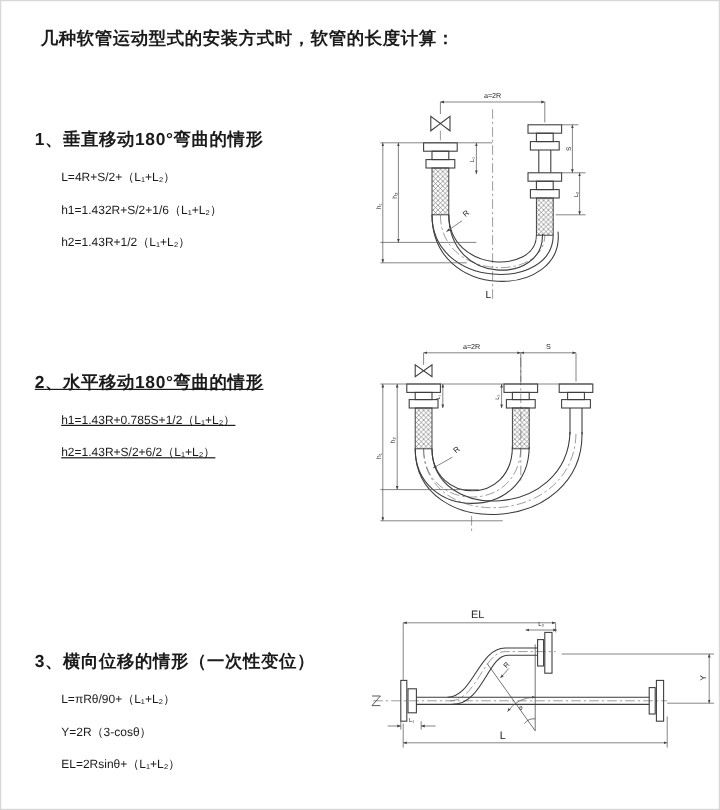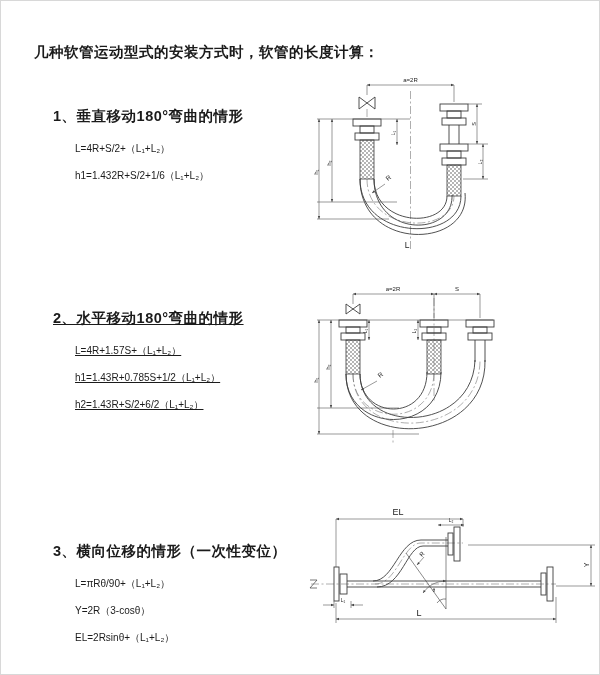--- a/index.html
+++ b/index.html
@@ -1,44 +1,44 @@
 <!DOCTYPE html>
 <html><head>
 <meta charset="utf-8">
 <style>
   html,body{margin:0;padding:0;background:#fff;}
   .page{position:relative;width:598px;height:673px;background:#ffffff;border:1px solid #d8d8d8;
         font-family:"Liberation Sans","DejaVu Sans",sans-serif;color:#1b1b1b;overflow:hidden;}
-  .doc-title{position:absolute;left:33px;top:22px;font-size:14.5px;font-weight:700;letter-spacing:.5px;margin-top:20px;}
-  .section{position:absolute;left:52px;width:270px;}
+  .doc-title{position:absolute;left:33px;top:22px;font-size:14.5px;font-weight:700;letter-spacing:.5px;}
+  .section{position:absolute;left:28px;width:270px;}
   .sec-heading{font-size:14.5px;font-weight:700;letter-spacing:.5px;margin:0 0 9px 0;}
   .formula{font-size:10px;font-weight:400;line-height:27px;margin-left:22px;white-space:nowrap;}
   svg{position:absolute;}
   .obj{stroke:#3d3d3d;stroke-width:.9;fill:none;}
   .dim{stroke:#555;stroke-width:.6;fill:none;}
   .cl{stroke:#6a6a6a;stroke-width:.55;fill:none;stroke-dasharray:8 2.5 2 2.5;}
   .braid{stroke:#3d3d3d;stroke-width:.8;}
   .lbl{fill:#222;stroke:none;}
 </style>
 </head>
 <body>
 
 <div class="page">
 
   <div class="doc-title">几种软管运动型式的安装方式时，软管的长度计算：</div>
 
   <div class="section" style="top:106px;">
     <div class="sec-heading">1、垂直移动180°弯曲的情形</div>
     <div class="formula">L=4R+S/2+（L₁+L₂）</div>
     <div class="formula">h1=1.432R+S/2+1/6（L₁+L₂）</div>
+    <div class="formula">h2=1.43R+1/2（L₁+L₂）</div>
   </div>
 
   <div class="section" style="top:308px;text-decoration:underline;">
     <div class="sec-heading">2、水平移动180°弯曲的情形</div>
-    <div class="formula">L=4R+1.57S+（L₁+L₂）</div>
     <div class="formula">h1=1.43R+0.785S+1/2（L₁+L₂）</div>
     <div class="formula">h2=1.43R+S/2+6/2（L₁+L₂）</div>
   </div>
 
   <div class="section" style="top:521px;margin-top:20px;">
     <div class="sec-heading">3、横向位移的情形（一次性变位）</div>
     <div class="formula">L=πRθ/90+（L₁+L₂）</div>
     <div class="formula">Y=2R（3-cosθ）</div>
     <div class="formula">EL=2Rsinθ+（L₁+L₂）</div>
   </div>

